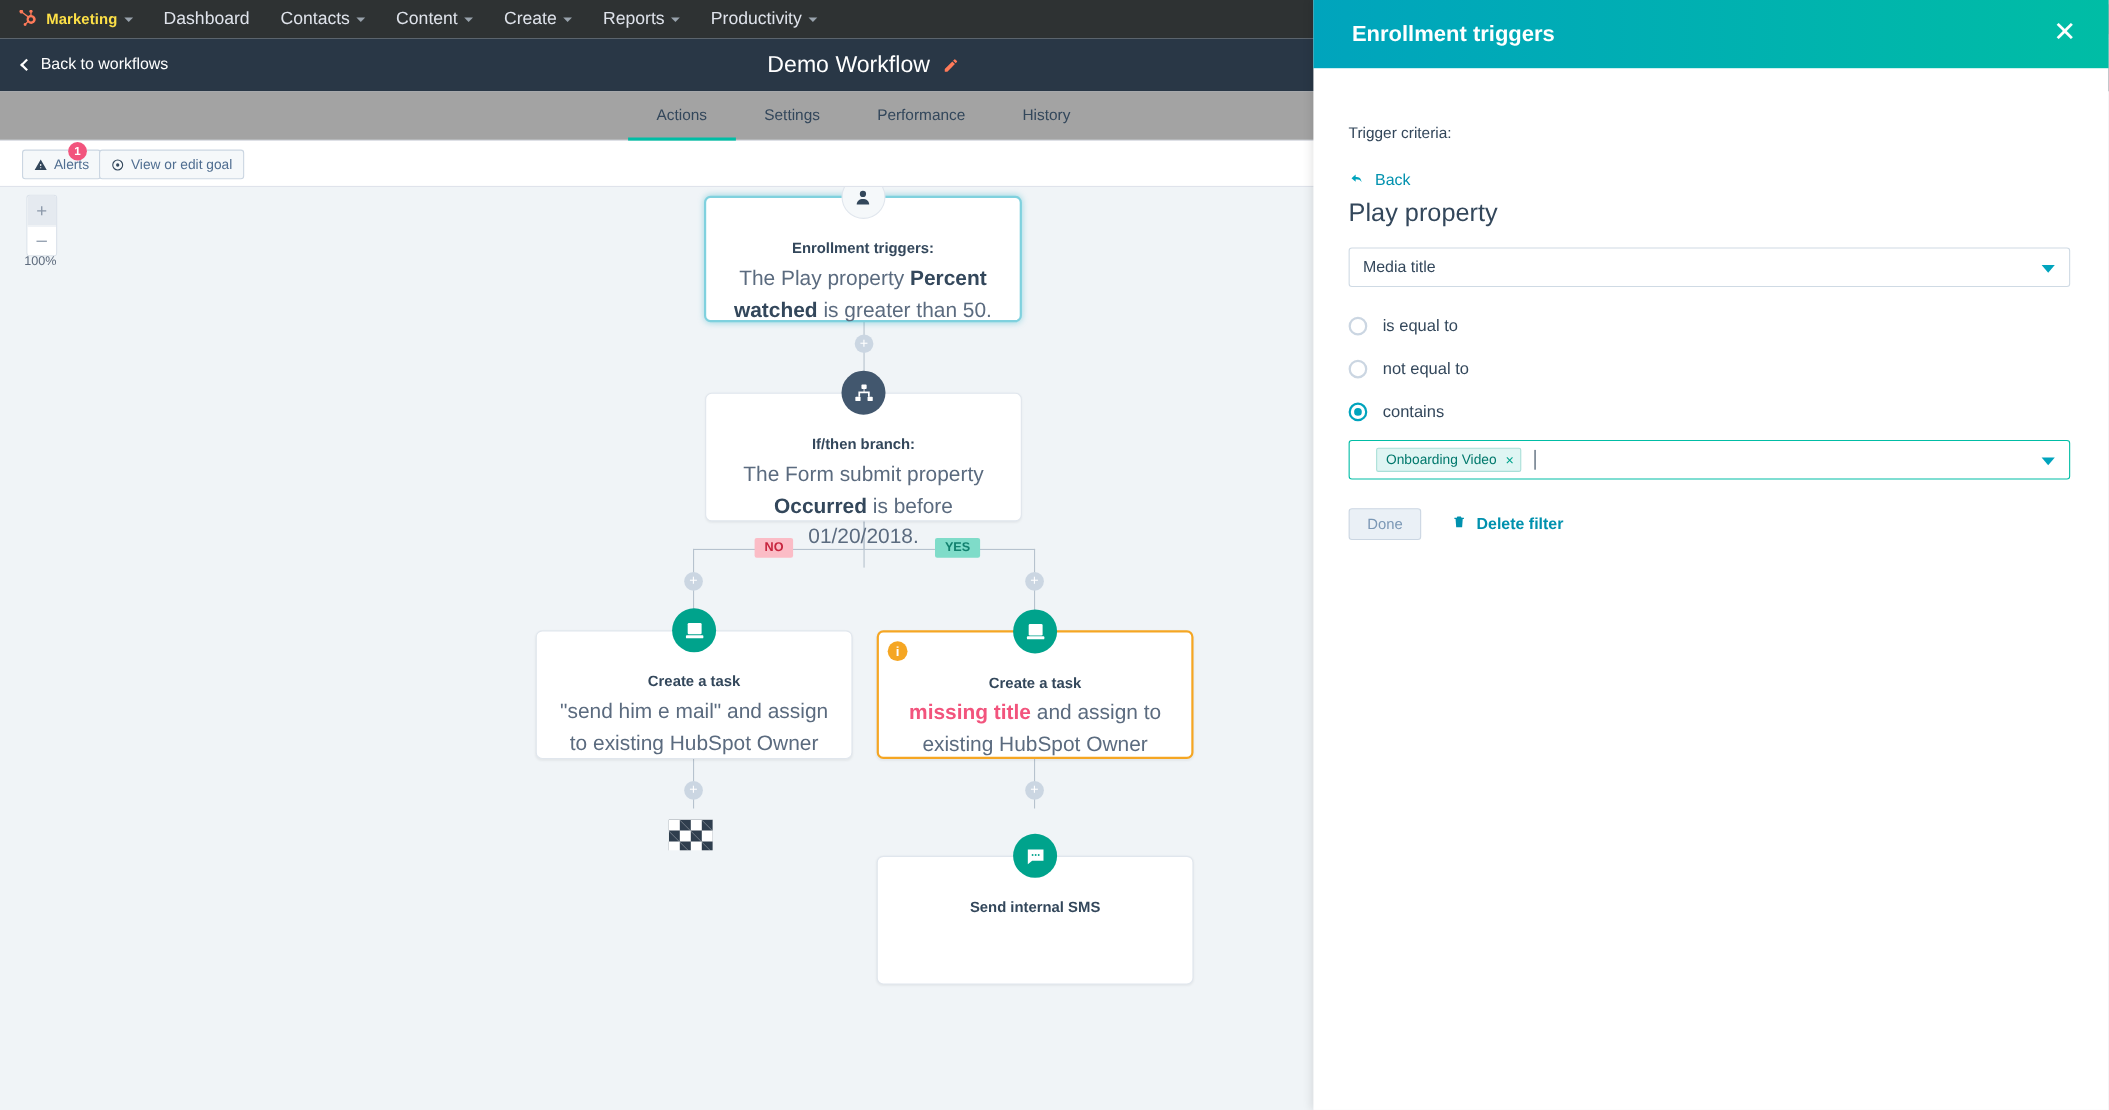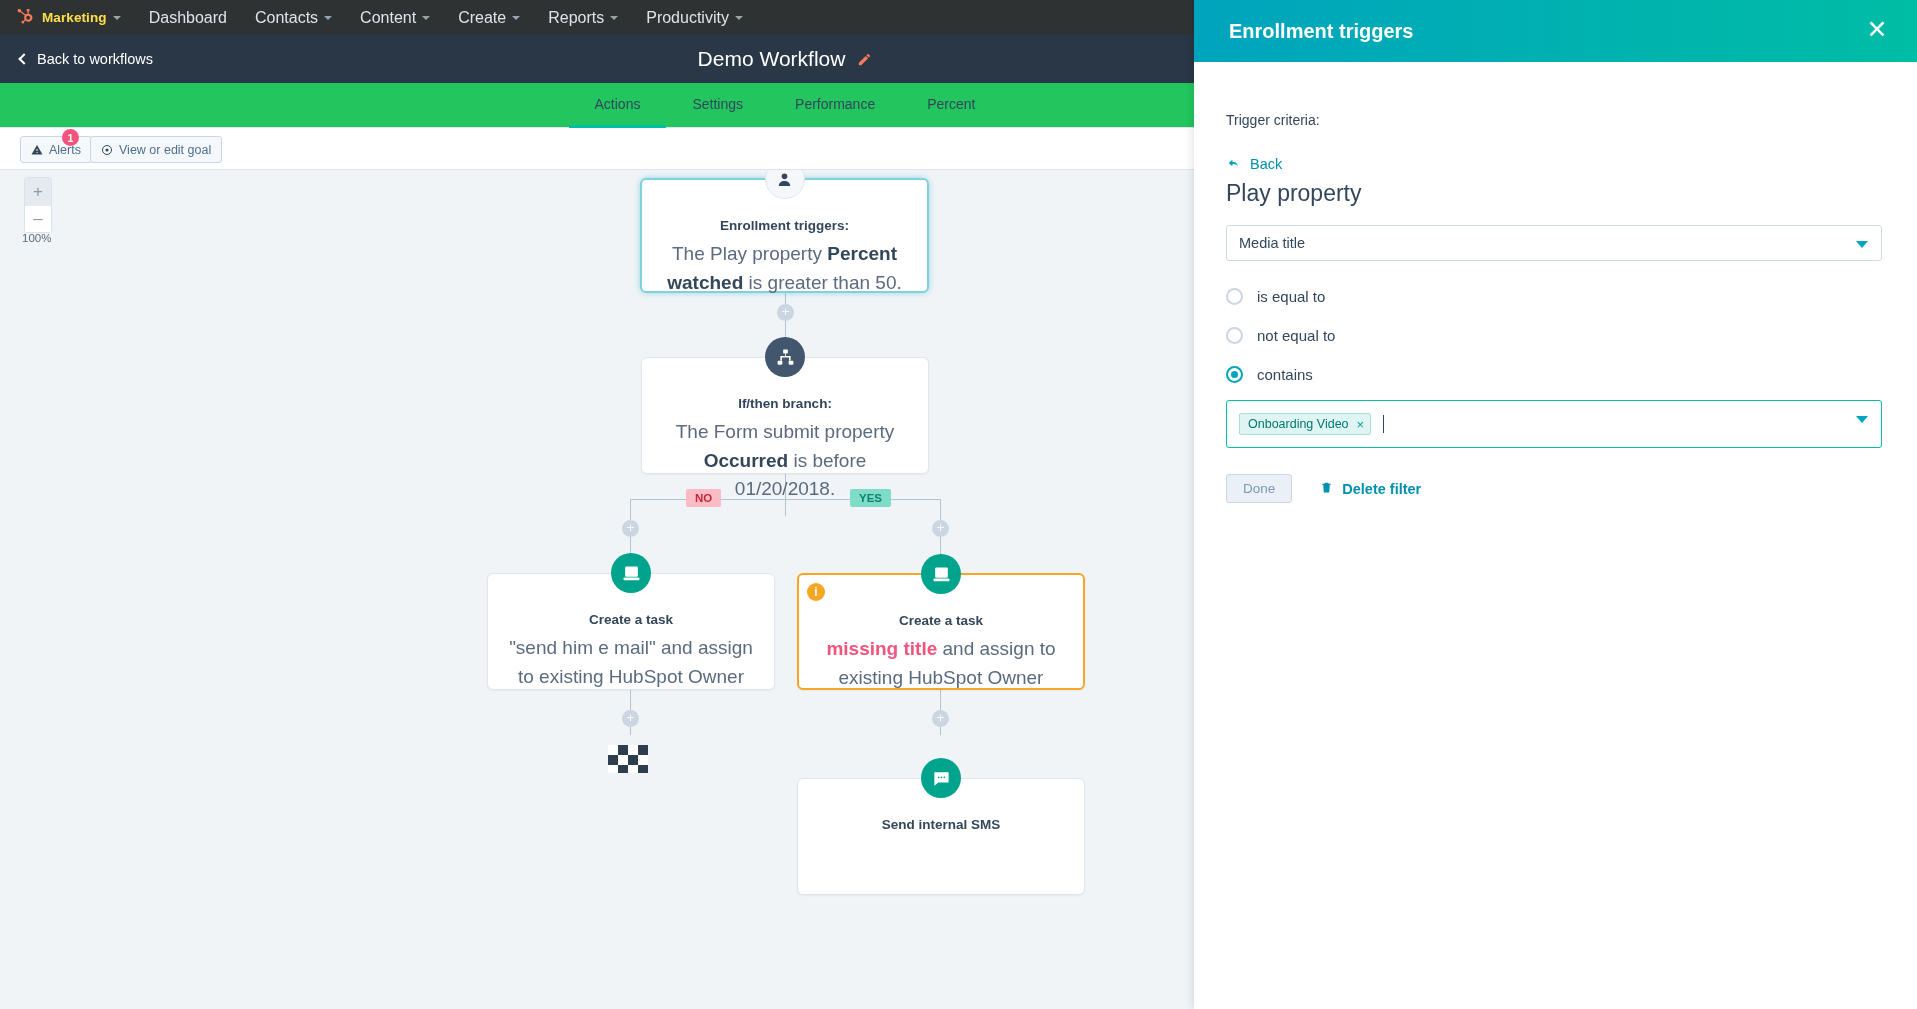--- a/index.html
+++ b/index.html
@@ -52,21 +52,21 @@
   .wf-title-wrap {
     position: absolute; left: 0; top: 0; width: 1570px; height: 48px;
     display: flex; align-items: center; justify-content: center;
   }
   .wf-title { color: #fff; font-size: 21px; font-weight: 300; }
   .pencil { margin-left: 12px; width: 15px; height: 15px; }
 
   
   .tabbar {
     position: absolute; top: 83px; left: 0; width: 1570px; height: 45px;
-    background: #22c55e; border-bottom: 1px solid #dfe3eb;
+    background: #a3a3a3; border-bottom: 1px solid #dfe3eb;
   }
   .tabs { display: flex; justify-content: center; height: 45px; }
   .tab {
     font-size: 14px; color: #33475b; padding: 0 26px;
     display: flex; align-items: center; height: 45px;
     border-bottom: 3px solid transparent; margin-bottom: -1px;
   }
   .tab.active { color: #33475b; border-bottom-color: #00bda5; }
 
   
@@ -204,23 +204,23 @@
     border: 2px solid #cbd6e2; background: #fff; margin-right: 14px;
     position: relative; flex: none;
   }
   .radio.on { border-color: #00a4bd; }
   .radio.on::after {
     content: ''; position: absolute; left: 3px; top: 3px;
     width: 7px; height: 7px; border-radius: 50%; background: #00a4bd;
   }
   .radio-label { font-size: 15px; color: #33475b; }
   .token-input {
-    margin-top: 6px; height: 48px; border: 1px solid #00bda5;
+    margin-top: 6px; height: 36px; border: 1px solid #00bda5;
     border-radius: 3px; display: flex; align-items: center;
-    padding: 0 12px; position: relative; background: #fff;
+    padding: 0 24px; position: relative; background: #fff;
   }
   .token {
     display: flex; align-items: center; background: #dff5f3;
     border: 1px solid #a9dfd8; border-radius: 2px;
     height: 22px; padding: 0 6px 0 8px; font-size: 12.5px; color: #00786c;
   }
   .token-x { margin-left: 8px; color: #00a38c; font-size: 13px; }
   .caret-blink {
     width: 1px; height: 18px; background: #33475b; margin-left: 12px;
   }
@@ -298,21 +298,21 @@
         </svg>
       </span>
     </div>
   </div>
 
   <div class="tabbar">
     <div class="tabs" id="tabs-container">
         <div class="tab active">Actions</div>
         <div class="tab">Settings</div>
         <div class="tab">Performance</div>
-        <div class="tab">Percent</div>
+        <div class="tab">History</div>
       </div>
   </div>
 
   <div class="toolbar">
     <button class="btn-ghost" style="left:20px;">
       <span style="margin-right:6px;display:flex;">
         <svg width="12" height="12" viewBox="0 0 24 24" fill="#33475b">
           <path d="M1 21h22L12 2 1 21zm12-3h-2v-2h2v2zm0-4h-2v-4h2v4z"></path>
         </svg>
       </span>

